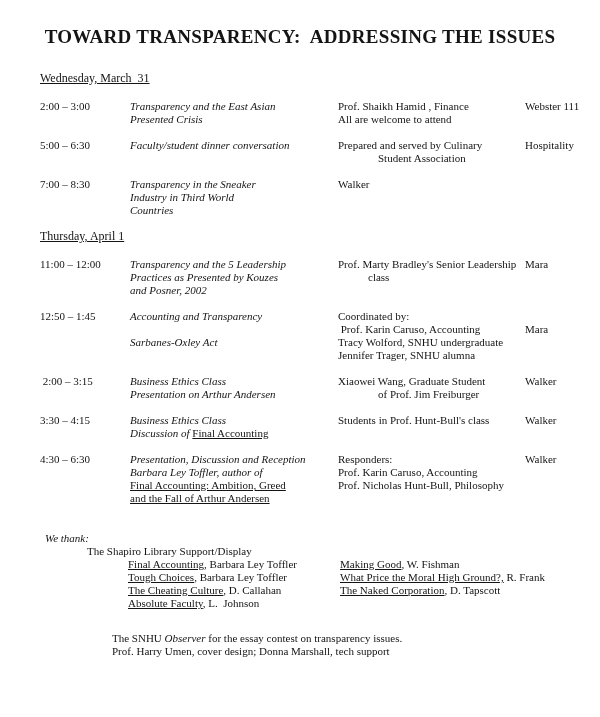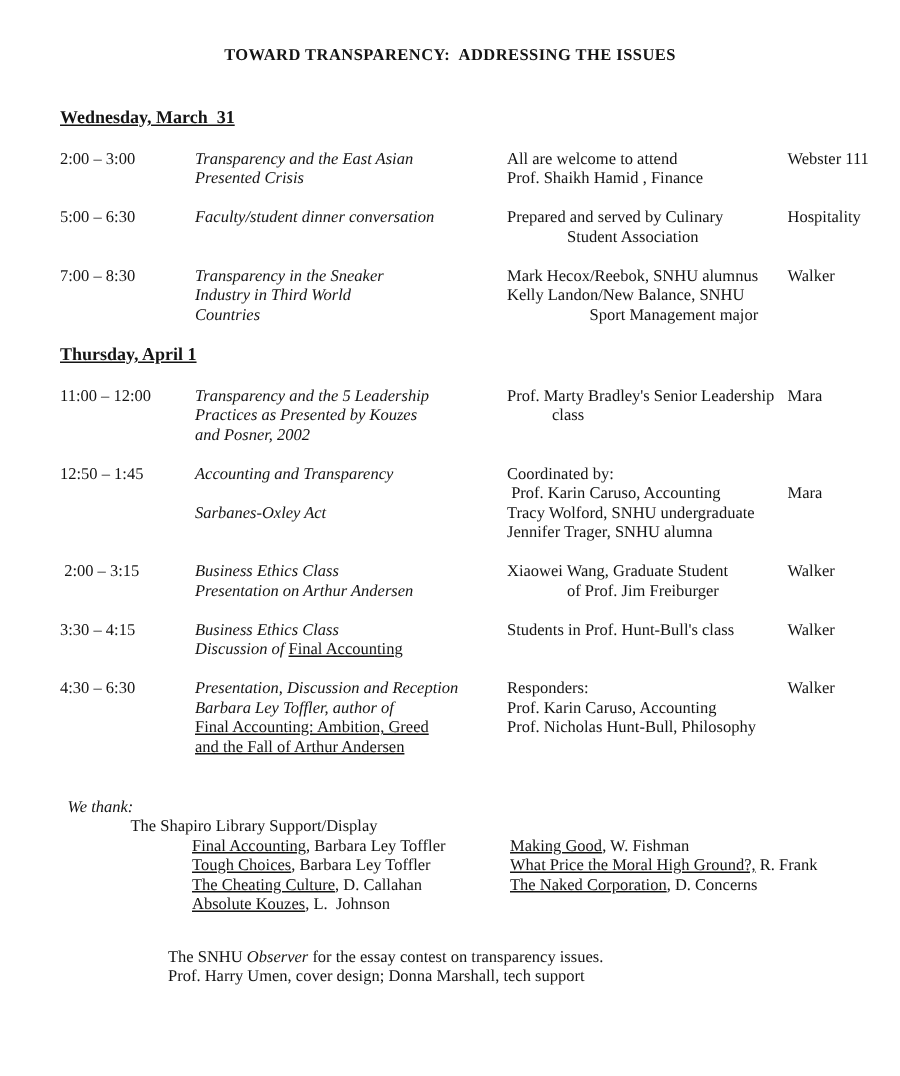--- a/index.html
+++ b/index.html
@@ -3,26 +3,26 @@
 <meta charset="utf-8">
 <style>
   html,body{margin:0;padding:0;}
   body{
     width:600px;height:717px;overflow:hidden;background:#ffffff;
     font-family:"Liberation Serif","DejaVu Serif",serif;
     font-size:11px;line-height:13px;color:#141414;
   }
   .page{padding-top:29px;}
   .doc-title{
-    text-align:center;font-weight:bold;font-size:11px;line-height:16px;
+    text-align:center;font-weight:bold;font-size:19px;line-height:16px;
     white-space:pre;letter-spacing:0.3px;
   }
   .content{margin-left:40px;margin-top:27px;width:537px;}
   .day-heading{
-    font-weight:bold;font-size:12px;text-decoration:underline;
+    font-weight:normal;font-size:12px;text-decoration:underline;
     margin-bottom:15px;white-space:pre;
   }
   .section{margin-bottom:7px;}
   .row{display:grid;grid-template-columns:90px 208px 187px 52px;margin-bottom:13px;}
   .cell{min-width:0;}
   .line{white-space:pre;}
   .line.empty{visibility:hidden;}
   .loc-cell{text-align:left;}
   .i{font-style:italic;}
   .u{text-decoration:underline;}
@@ -42,22 +42,22 @@
     <div>
         <div class="section">
           <div class="day-heading">Wednesday, March  31</div>
           <div class="row">
             <div class="cell line">2:00 – 3:00</div>
             <div class="cell">
               <div class="line"><span class="i ">Transparency and the East Asian</span></div>
               <div class="line"><span class="i ">Presented Crisis</span></div>
             </div>
             <div class="cell">
+              <div class="line"><span>Prof. Shaikh Hamid , Finance</span></div>
               <div class="line"><span>All are welcome to attend</span></div>
-              <div class="line"><span>Prof. Shaikh Hamid , Finance</span></div>
             </div>
             <div class="cell loc-cell">
               <div class="line" style="padding-top: 0px;">Webster 111</div>
             </div>
           </div>
           <div class="row">
             <div class="cell line">5:00 – 6:30</div>
             <div class="cell">
               <div class="line"><span class="i ">Faculty/student dinner conversation</span></div>
             </div>
@@ -68,25 +68,20 @@
             <div class="cell loc-cell">
               <div class="line" style="padding-top: 0px;">Hospitality</div>
             </div>
           </div>
           <div class="row">
             <div class="cell line">7:00 – 8:30</div>
             <div class="cell">
               <div class="line"><span class="i ">Transparency in the Sneaker</span></div>
               <div class="line"><span class="i ">Industry in Third World</span></div>
               <div class="line"><span class="i ">Countries</span></div>
-            </div>
-            <div class="cell">
-              <div class="line"><span>Mark Hecox/Reebok, SNHU alumnus</span></div>
-              <div class="line"><span>Kelly Landon/New Balance, SNHU</span></div>
-              <div class="line" style="padding-left: 55px;"><span>Sport Management major</span></div>
             </div>
             <div class="cell loc-cell">
               <div class="line" style="padding-top: 0px;">Walker</div>
             </div>
           </div>
         </div>
         <div class="section">
           <div class="day-heading">Thursday, April 1</div>
           <div class="row">
             <div class="cell line">11:00 – 12:00</div>
@@ -168,26 +163,26 @@
       </div>
 
     <div class="thanks">
       <div class="thanks-intro">We thank:</div>
       <div class="library-line">The Shapiro Library Support/Display</div>
       <div class="books">
         <div>
             <div class="line"><span class="u">Final Accounting</span><span>, Barbara Ley Toffler</span></div>
             <div class="line"><span class="u">Tough Choices</span><span>, Barbara Ley Toffler</span></div>
             <div class="line"><span class="u">The Cheating Culture</span><span>, D. Callahan</span></div>
-            <div class="line"><span class="u">Absolute Kouzes</span><span>, L.  Johnson</span></div>
+            <div class="line"><span class="u">Absolute Faculty</span><span>, L.  Johnson</span></div>
           </div>
         <div>
             <div class="line"><span class="u">Making Good</span><span>, W. Fishman</span></div>
             <div class="line"><span class="u">What Price the Moral High Ground?,</span><span> R. Frank</span></div>
-            <div class="line"><span class="u">The Naked Corporation</span><span>, D. Concerns</span></div>
+            <div class="line"><span class="u">The Naked Corporation</span><span>, D. Tapscott</span></div>
           </div>
       </div>
       <div class="footer">
         <div>
             <div class="line"><span>The SNHU </span><span class="i ">Observer</span><span> for the essay contest on transparency issues.</span></div>
           </div>
         <div>Prof. Harry Umen, cover design; Donna Marshall, tech support</div>
       </div>
     </div>
   </div>

